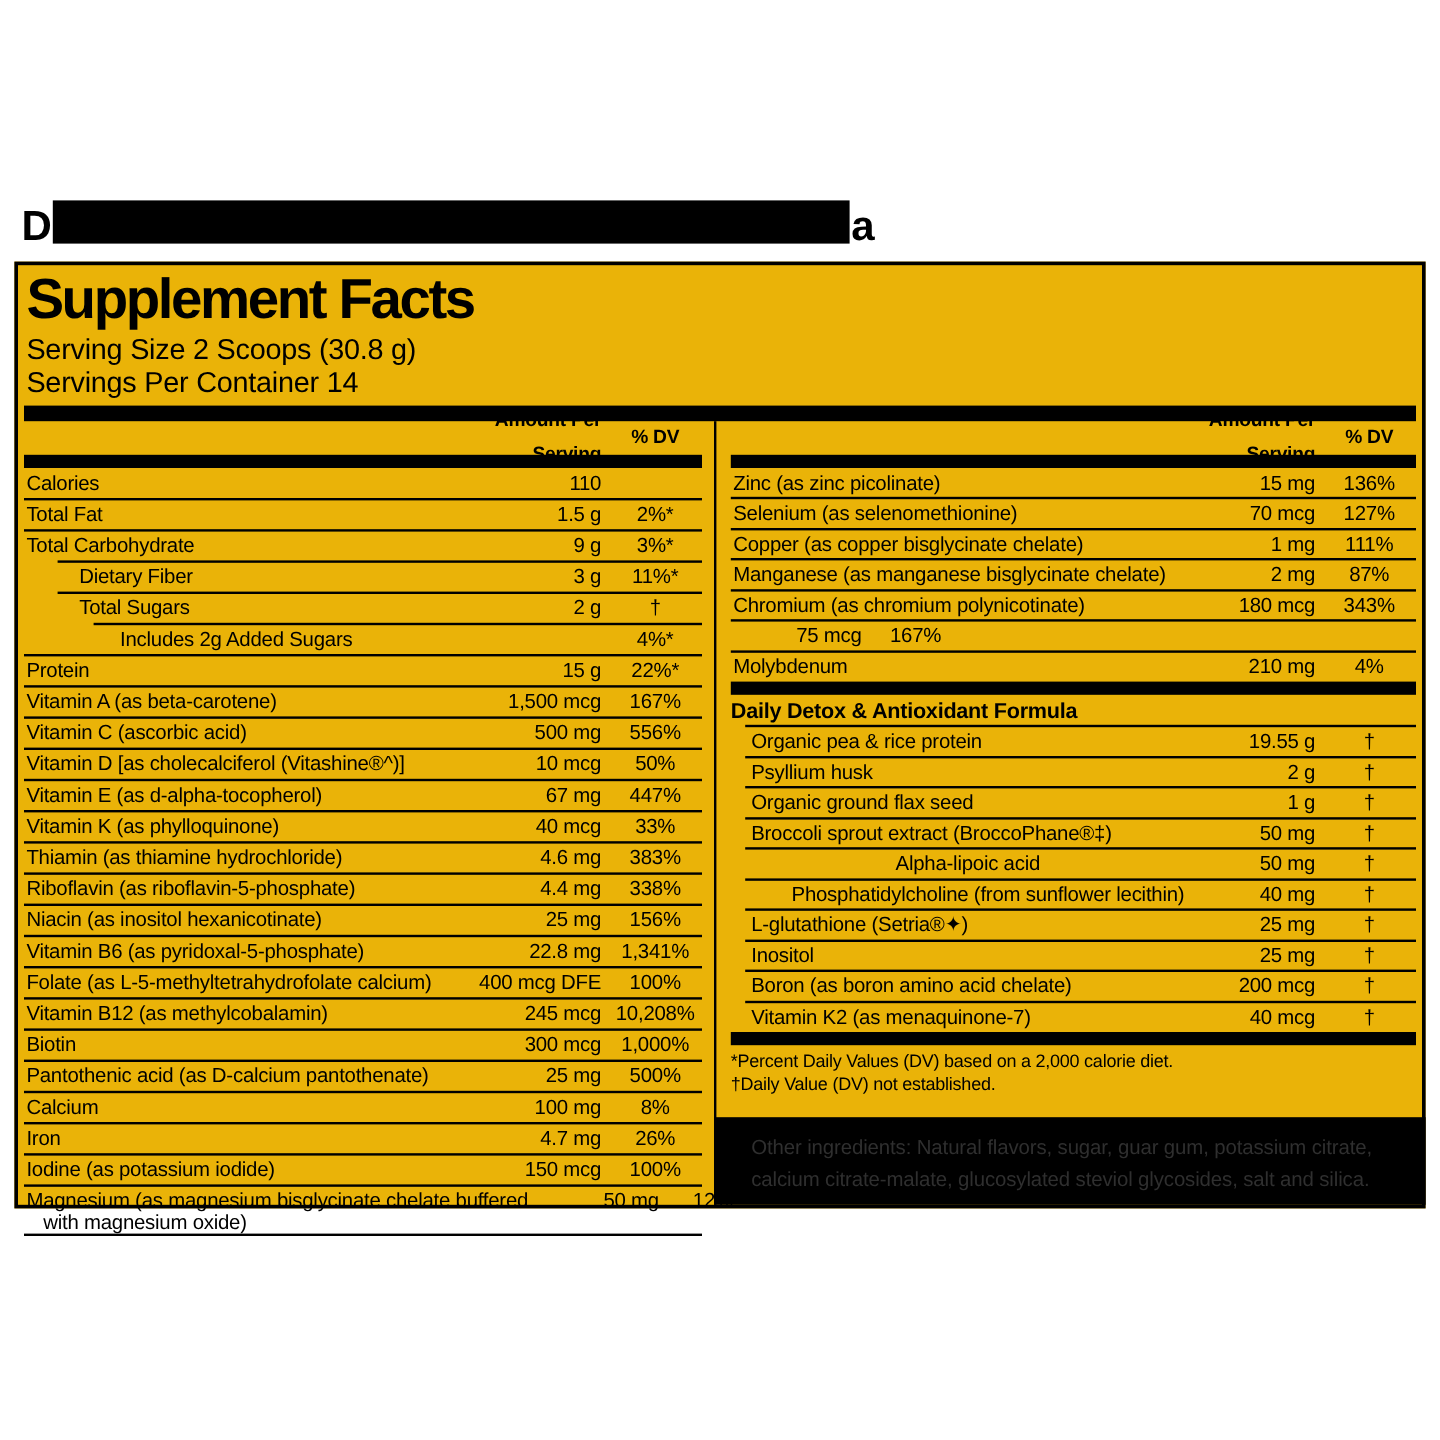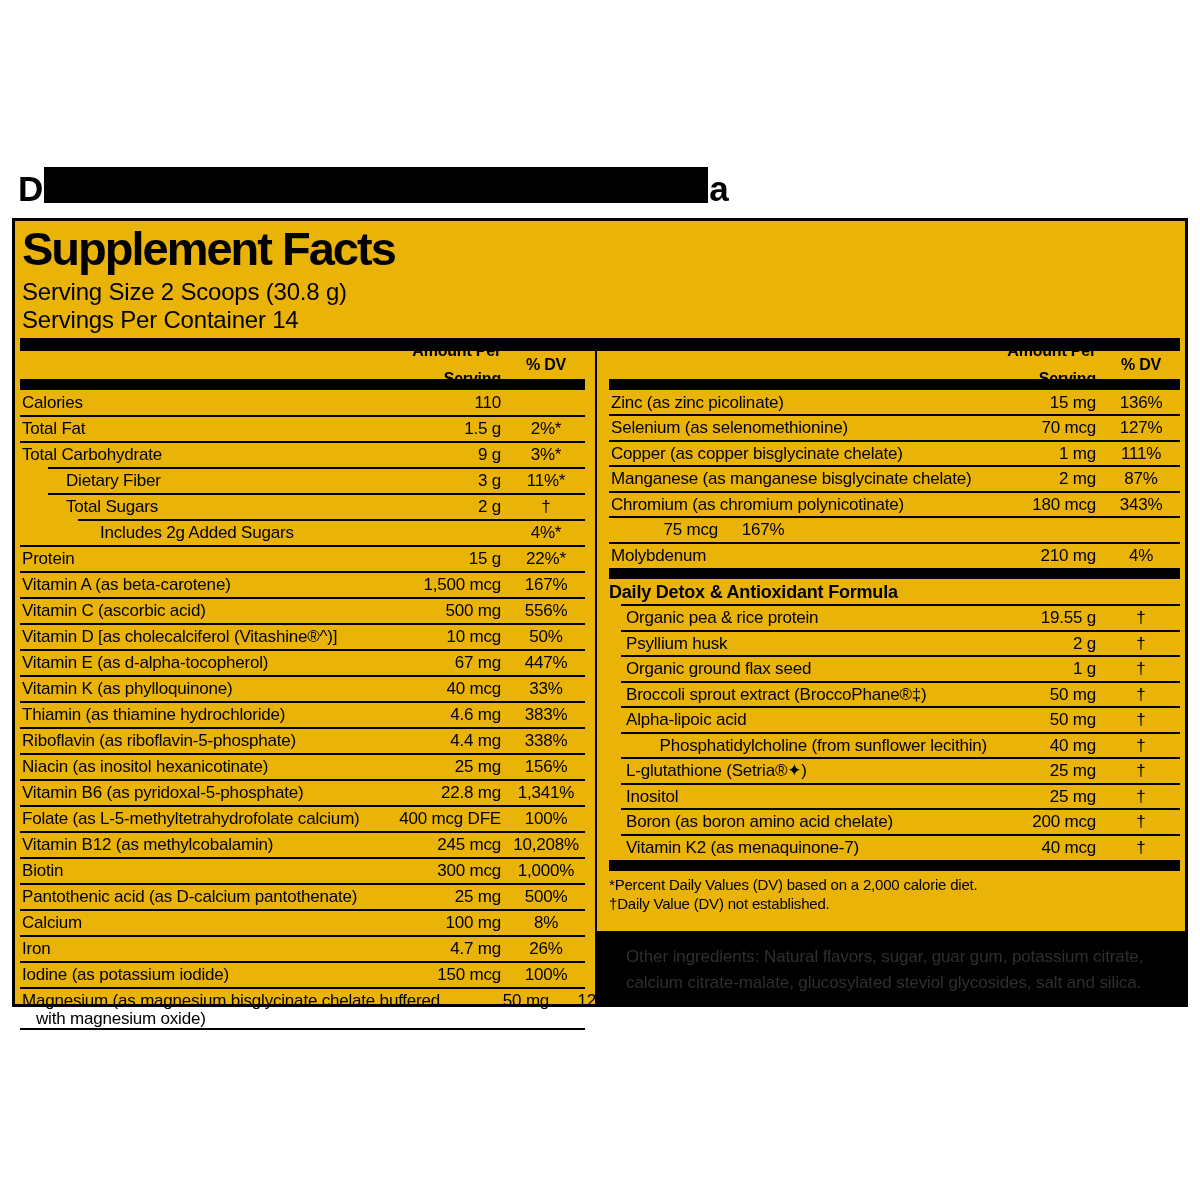--- a/index.html
+++ b/index.html
@@ -265,21 +265,21 @@
             <span class="cell label" style="padding-left: 17px;">Organic ground flax seed</span>
             <span class="cell amt">1 g</span>
             <span class="cell dv">†</span>
           </div>
           <div class="row" style="--sep: 12px;">
             <span class="cell label" style="padding-left: 17px;">Broccoli sprout extract (BroccoPhane®‡)</span>
             <span class="cell amt">50 mg</span>
             <span class="cell dv">†</span>
           </div>
           <div class="row" style="--sep: 12px;">
-            <span class="cell label" style="padding-left: 17px;">Alpha-lipoic acid</span>
+            <span class="cell label" style="padding-left: 17px; text-align: center;">Alpha-lipoic acid</span>
             <span class="cell amt">50 mg</span>
             <span class="cell dv">†</span>
           </div>
           <div class="row" style="--sep: 12px;">
             <span class="cell label" style="padding-left: 17px; text-align: right;">Phosphatidylcholine (from sunflower lecithin)</span>
             <span class="cell amt">40 mg</span>
             <span class="cell dv">†</span>
           </div>
           <div class="row" style="--sep: 12px;">
             <span class="cell label" style="padding-left: 17px;">L-glutathione (Setria®✦)</span>

